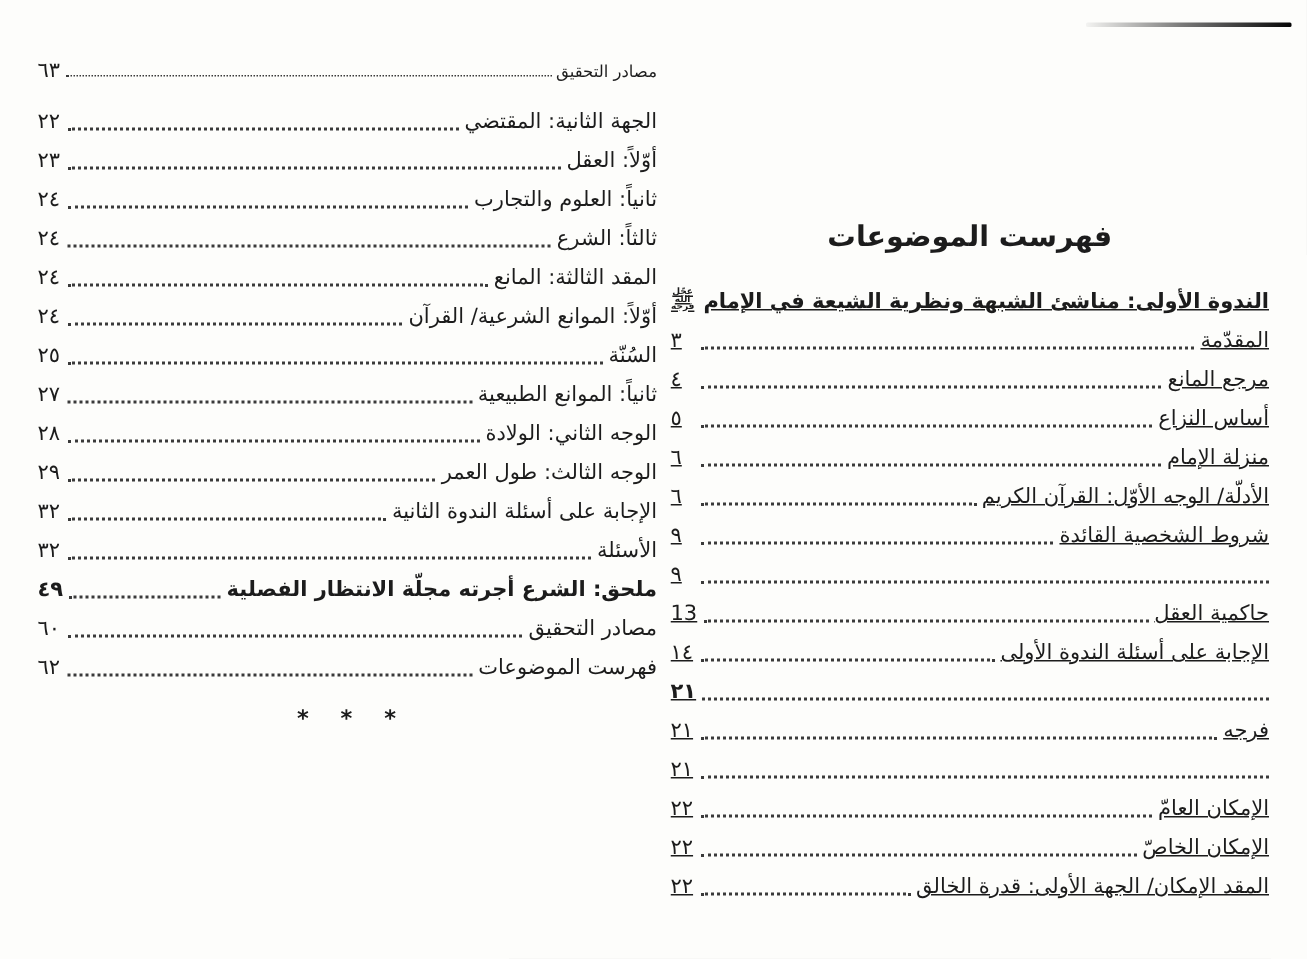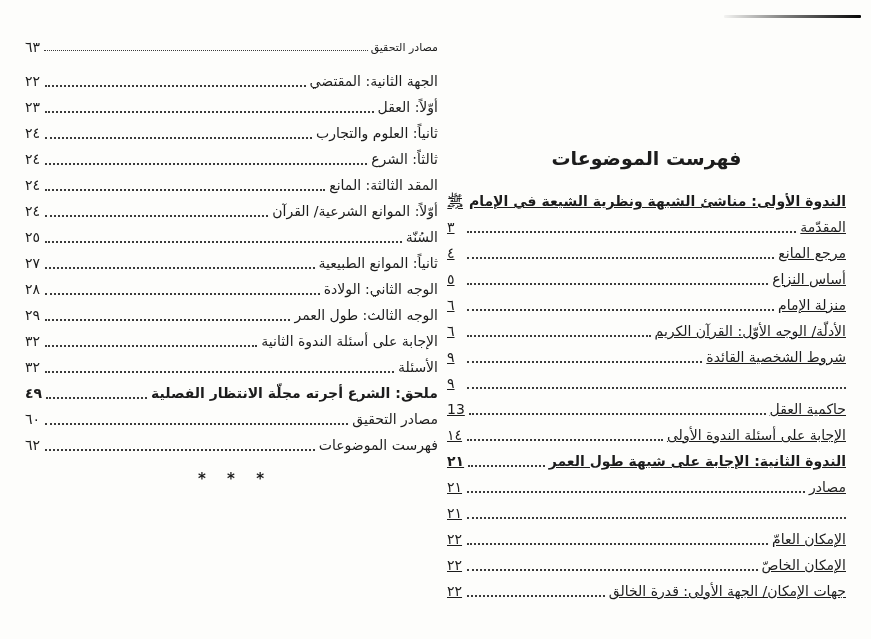--- a/index.html
+++ b/index.html
@@ -220,44 +220,43 @@
           <span class="t">حاكمية العقل</span>
           <span class="leader"></span>
           <span class="n">13</span>
         </div>
         <div class="row entry">
           <span class="t">الإجابة على أسئلة الندوة الأولى</span>
           <span class="leader"></span>
           <span class="n">١٤</span>
         </div>
         <div class="row entry bold">
-          <span class="t">الندوة الثانية: الإجابة على شبهة طول العمر</span>
           <span class="leader"></span>
           <span class="n">٢١</span>
         </div>
         <div class="row entry">
-          <span class="t">مصادر</span>
+          <span class="t">فرجه</span>
           <span class="leader"></span>
           <span class="n">٢١</span>
         </div>
         <div class="row entry">
           <span class="leader"></span>
           <span class="n">٢١</span>
         </div>
         <div class="row entry">
           <span class="t">الإمكان العامّ</span>
           <span class="leader"></span>
           <span class="n">٢٢</span>
         </div>
         <div class="row entry">
           <span class="t">الإمكان الخاصّ</span>
           <span class="leader"></span>
           <span class="n">٢٢</span>
         </div>
         <div class="row entry">
-          <span class="t">جهات الإمكان/ الجهة الأولى: قدرة الخالق</span>
+          <span class="t">المقد الإمكان/ الجهة الأولى: قدرة الخالق</span>
           <span class="leader"></span>
           <span class="n">٢٢</span>
         </div>
       </div>
   </div>
 
 </div>
 
 </body></html>

